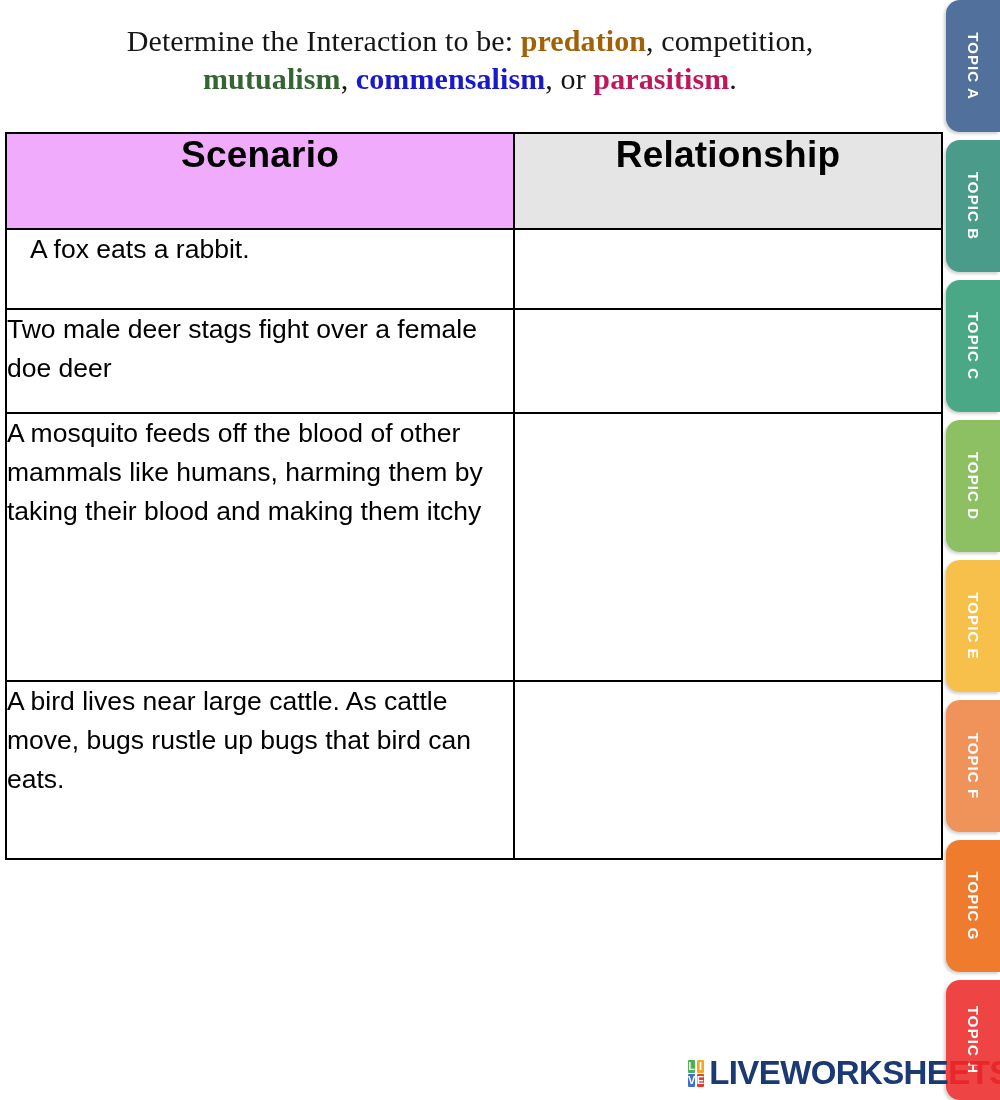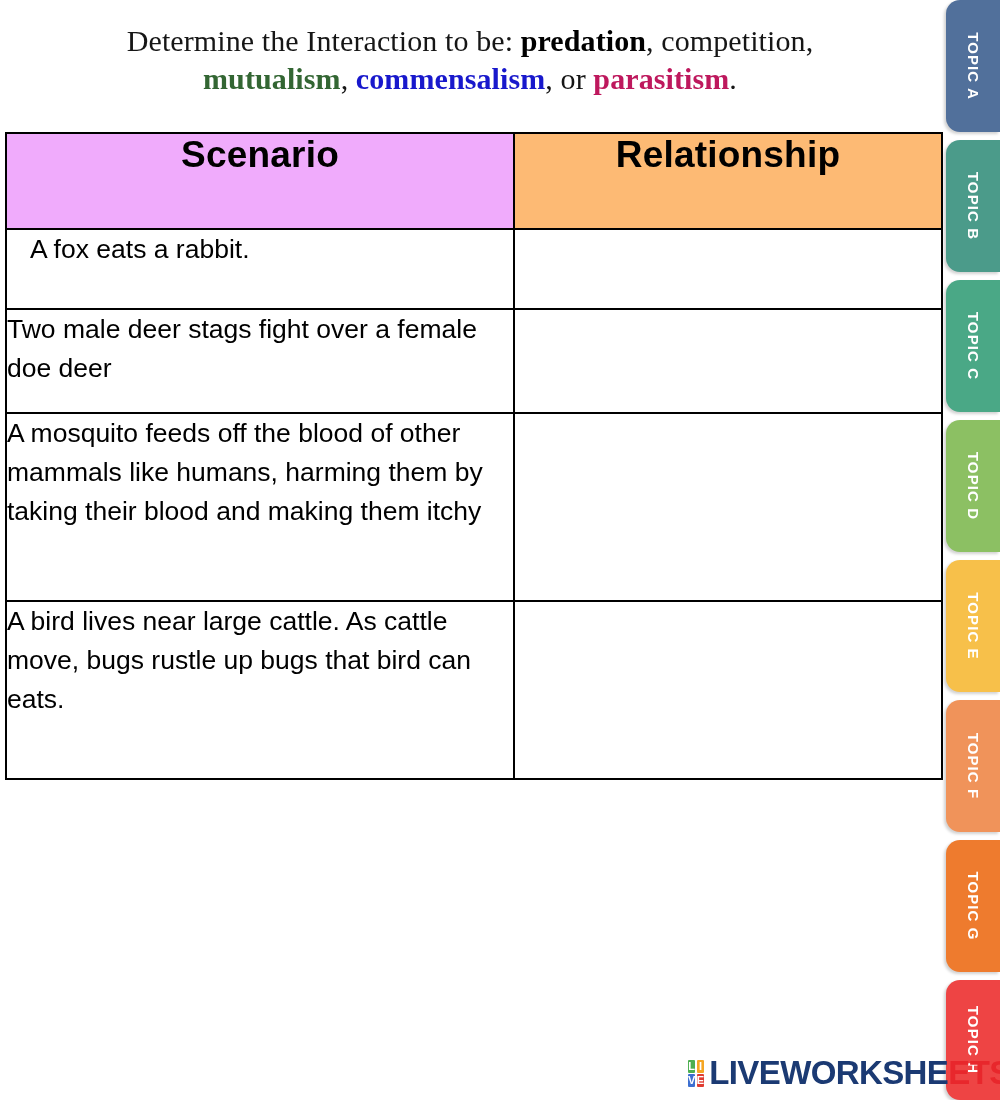--- a/index.html
+++ b/index.html
@@ -73,21 +73,21 @@
     padding: 12px 8px 10px 13px;
     white-space: pre-line;
   }
 
   .ans-cell {
     background: #ffffff;
   }
 
   tr.r1 td { height: 80px; padding-left: 23px; }
   tr.r2 td { height: 104px; }
-  tr.r3 td { height: 188px; }
+  tr.r3 td { height: 268px; }
   tr.r4 td { height: 178px; }
   tr.r5 td { height: 295px; }
 
   
   .tabs {
     position: absolute;
     right: 0;
     top: 0;
     width: 58px;
     height: 1100px;
@@ -150,34 +150,34 @@
     color: #1b3a73;
   }
   .lw-word .red { color: #e8272c; }
 </style>
 </head>
 <body>
 
 <div id="page">
 
   <div class="title-block">
-    <span>Determine the Interaction to be: </span><span class="em" id="w-predation" style="color: #000000;">predation</span><span>, competition,</span>
+    <span>Determine the Interaction to be: </span><span class="em" id="w-predation" style="color: #a16207;">predation</span><span>, competition,</span>
     <br>
     <span class="em" id="w-mutualism" style="color: rgb(51, 102, 51);">mutualism</span><span>, </span><span class="em" id="w-commensalism" style="color: rgb(24, 24, 204);">commensalism</span><span>, or </span><span class="em" id="w-parasitism" style="color: #be185d;">parasitism</span><span>.</span>
   </div>
 
   <table class="wtable">
     <colgroup>
       <col class="c-scenario">
       <col class="c-relation">
     </colgroup>
     <thead>
       <tr>
         <th class="hdr-cell" style="background: #f0abfc;">Scenario</th>
-        <th class="hdr-cell" style="background: #fdba74;">Relationship</th>
+        <th class="hdr-cell" style="background: #e5e5e5;">Relationship</th>
       </tr>
     </thead>
     <tbody>
       <tr class="r1">
         <td class="scen-cell">A fox eats a rabbit.</td>
         <td class="ans-cell"></td>
       </tr>
       <tr class="r2">
         <td class="scen-cell">Two male deer stags fight over a female doe deer</td>
         <td class="ans-cell"></td>

